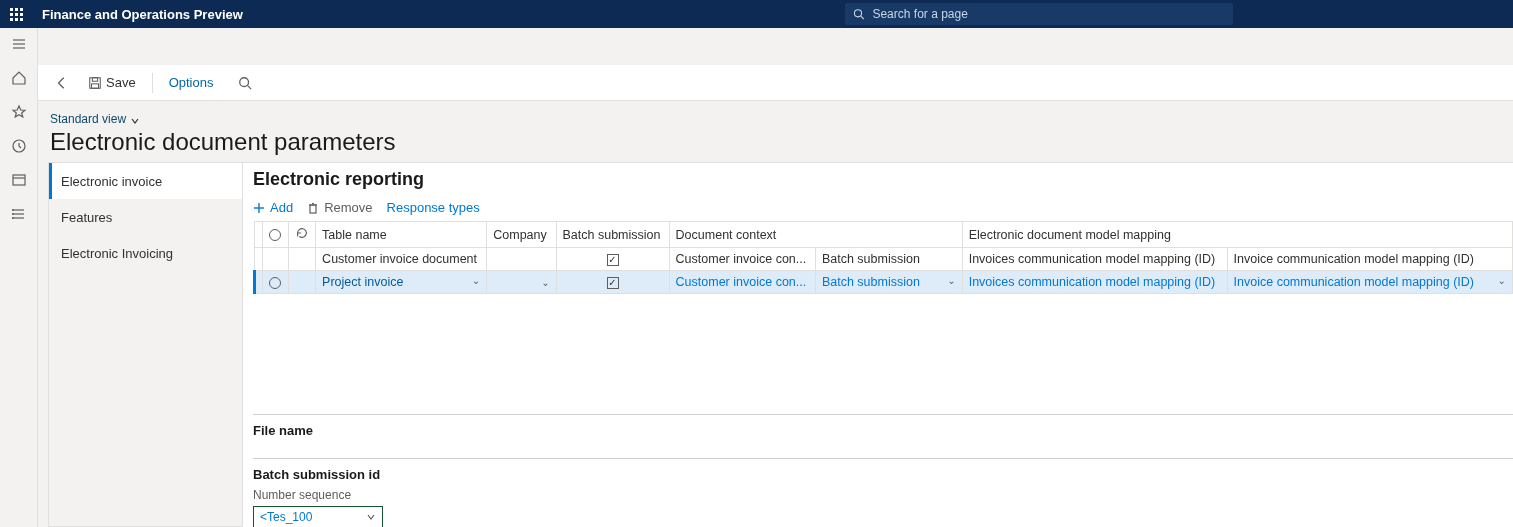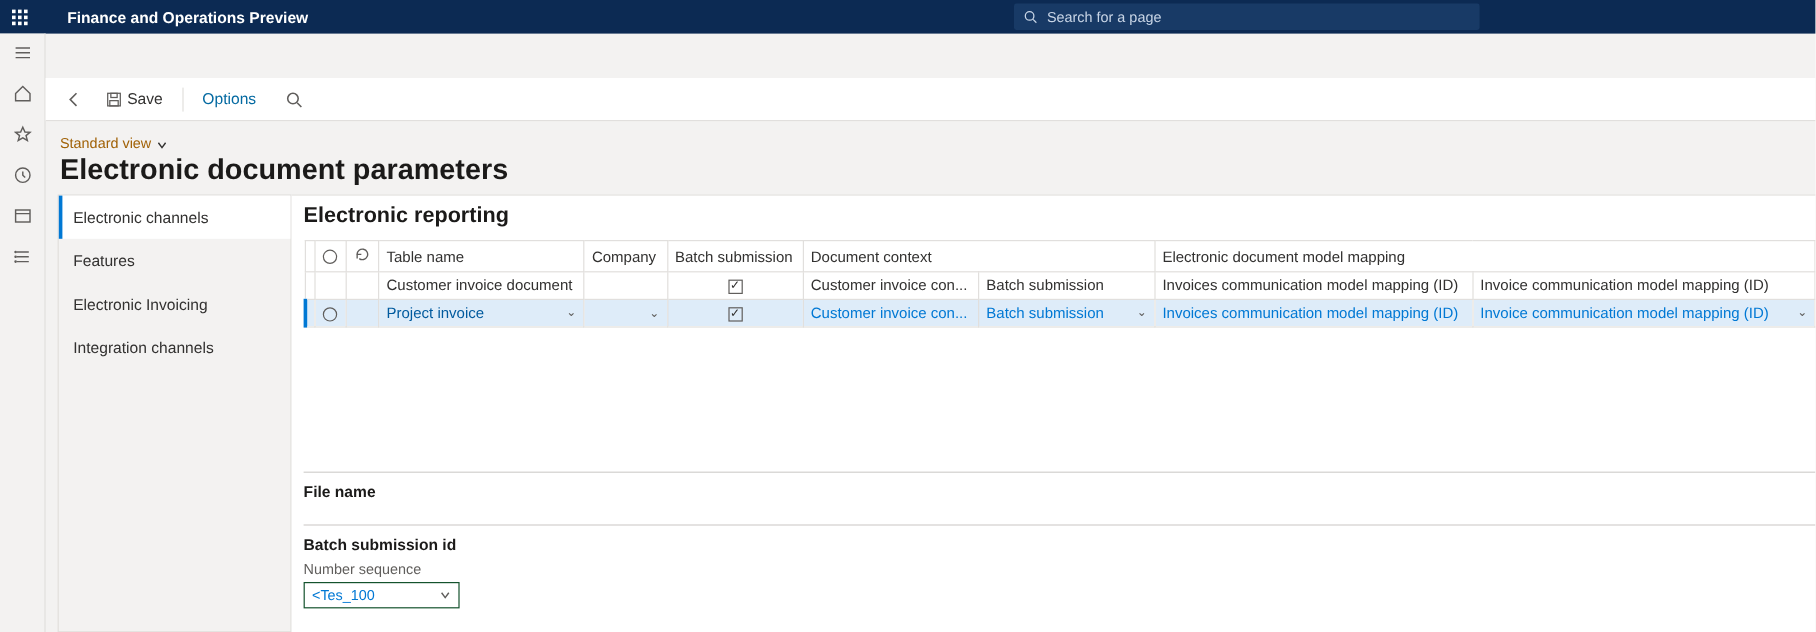--- a/index.html
+++ b/index.html
@@ -12,21 +12,21 @@
     overflow-x: hidden;
   }
   
   .topbar {
     height: 28px;
     background: #0c2a53;
     color: #fff;
     display: flex;
     align-items: center;
     padding: 0 0 0 0;
-    gap: 24px;
+    gap: 10px;
   }
   .waffle {
     width: 32px; height: 28px;
     display: flex; align-items: center; justify-content: center;
   }
   .waffle-grid { display:grid; grid-template-columns: repeat(3,3px); grid-template-rows: repeat(3,3px); gap:2px; }
   .waffle-grid span { background:#fff; width:3px; height:3px; }
   .app-title { font-size: 13px; font-weight: 600; }
   .search-wrap {
     margin-left: auto;
@@ -90,25 +90,25 @@
     height:28px; padding:0 8px;
     color:#323130;
   }
   .actionbar .divider { width:1px; height:20px; background:#e1dfdd; margin:0 4px; }
   .optbtn { padding:0 8px; color:#0369a1; }
 
   .pageheader {
     padding: 10px 12px 6px 12px;
   }
   .stdview {
-    font-size:12px; color:#a16207;
+    font-size:12px; color:#0c4a6e;
     display:inline-flex; align-items:flex-end; gap:4px;
   }
   .pagetitle {
-    font-size:24px; font-weight:700; color:#1b1a19;
+    font-size:24px; font-weight:400; color:#1b1a19;
     margin-top:2px;
   }
 
   .body {
     flex:1;
     display:flex;
     padding-left:10px;
     min-height:0;
   }
   .sidepanel {
@@ -287,36 +287,53 @@
             <path d="M2 3 L5 7 L8 3"></path>
           </svg>
       </div>
       <div class="pagetitle">Electronic document parameters</div>
     </div>
 
     <div class="body">
 
       <div class="sidepanel">
         <div class="item active">
-          <span>Electronic channels</span>
+          <span>Electronic invoice</span>
         </div>
         <div class="item">
           <span>Features</span>
         </div>
         <div class="item">
           <span>Electronic Invoicing</span>
         </div>
-        <div class="item">
-          <span>Integration channels</span>
-        </div>
       </div>
 
       <div class="workarea">
         <div class="sectiontitle">Electronic reporting</div>
 
+        <div class="toolbar">
+          <div class="tbtn">
+            <svg width="12" height="12" viewBox="0 0 12 12" stroke="#0078d4" stroke-width="1.4">
+                <line x1="6" y1="1" x2="6" y2="11"></line>
+                <line x1="1" y1="6" x2="11" y2="6"></line>
+              </svg>
+            <span>Add</span>
+          </div>
+          <div class="tbtn gray">
+            <svg width="12" height="12" viewBox="0 0 12 12" fill="none" stroke="#605e5c" stroke-width="1.2">
+                <rect x="3" y="3" width="6" height="8"></rect>
+                <line x1="2" y1="3" x2="10" y2="3"></line>
+                <line x1="5" y1="1.5" x2="7" y2="1.5"></line>
+              </svg>
+            <span>Remove</span>
+          </div>
+          <div class="tbtn">
+            <span>Response types</span>
+          </div>
+        </div>
 
         <table class="grid">
           <colgroup>
             <col style="width:8px">
               <col style="width:24px">
               <col style="width:24px">
             <col style="width:150px">
               <col style="width:68px">
               <col style="width:108px">
             <col style="width:134px">

